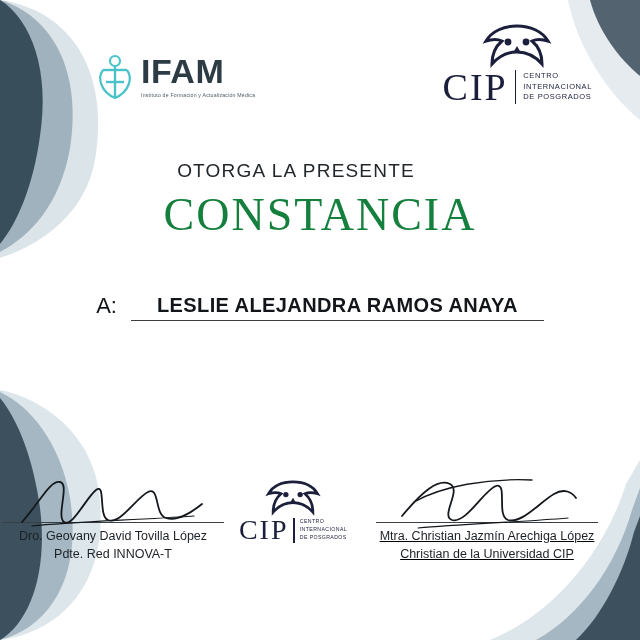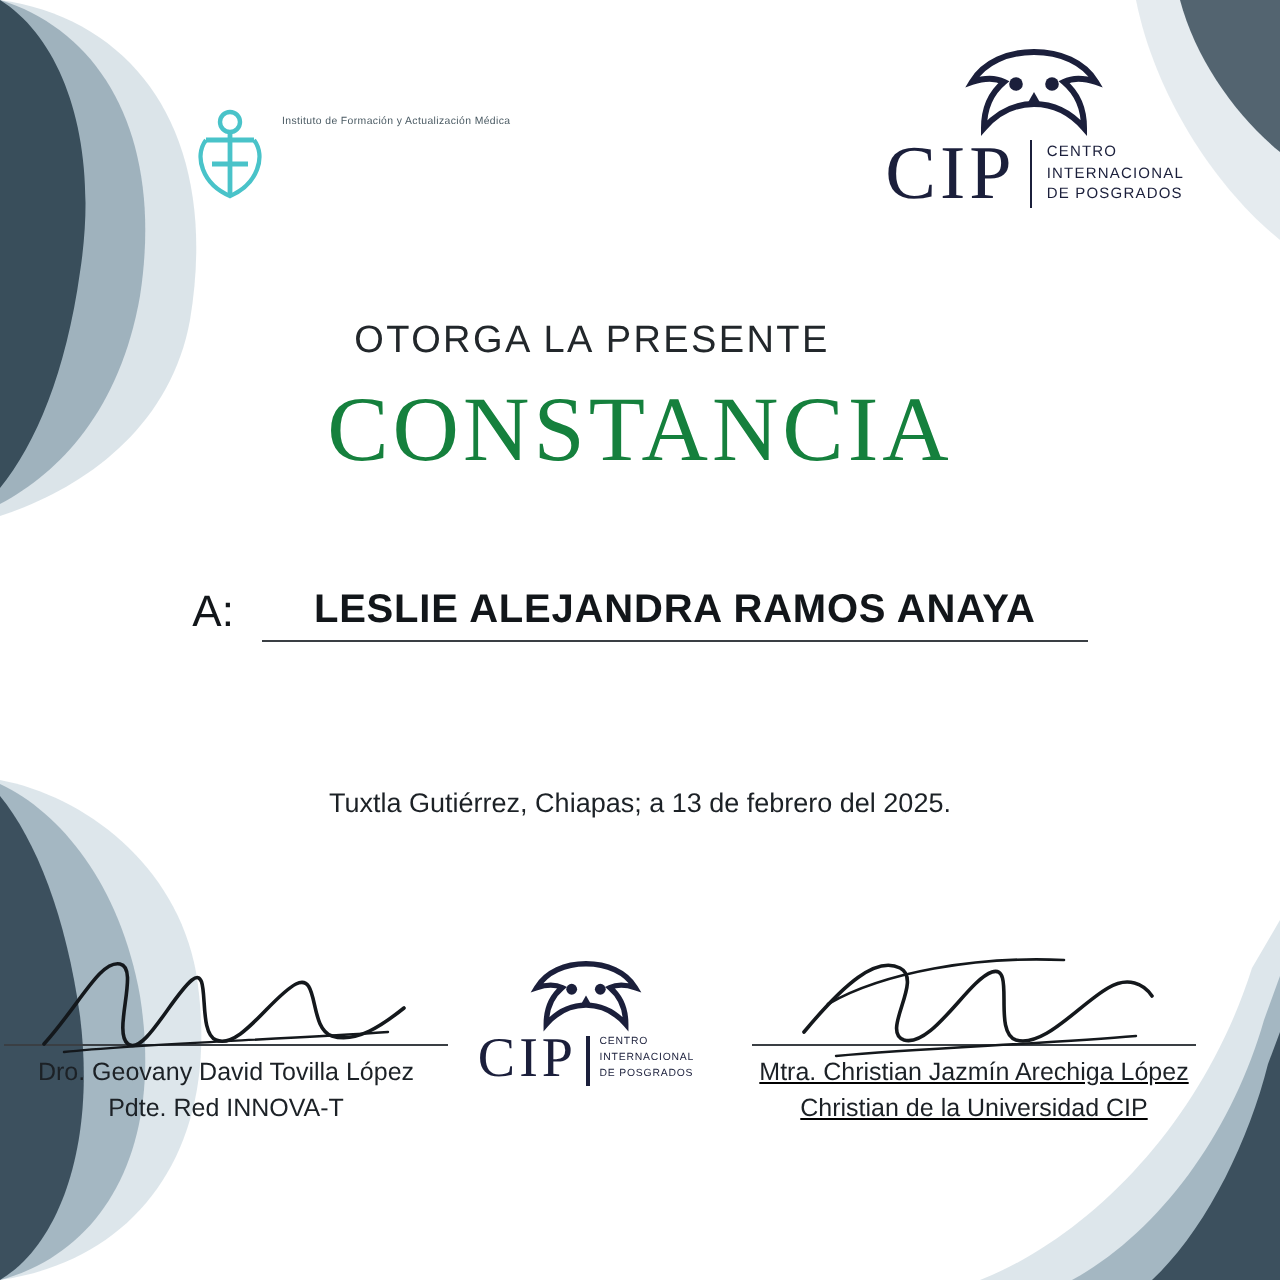--- a/index.html
+++ b/index.html
@@ -264,20 +264,21 @@
 
     <div class="ifam-logo">
       <svg class="ifam-mark" viewBox="0 0 40 46">
         <circle cx="20" cy="7" r="5" fill="none" stroke="#49c3c9" stroke-width="2.2"></circle>
         <path d="M20 12 L20 44" stroke="#49c3c9" stroke-width="2.4"></path>
         <path d="M8 16 L32 16" stroke="#49c3c9" stroke-width="2.4"></path>
         <path d="M11 28 L29 28" stroke="#49c3c9" stroke-width="2.4"></path>
         <path d="M8 16 C2 24 6 38 20 44 C34 38 38 24 32 16" fill="none" stroke="#49c3c9" stroke-width="2.2"></path>
       </svg>
       <div class="ifam-text-wrap">
+        <div class="ifam-name">IFAM</div>
         <div class="ifam-sub">Instituto de Formación y Actualización Médica</div>
       </div>
     </div>
 
     <div class="cip-logo-top">
       <svg width="78" height="46" viewBox="0 0 78 46">
         <path d="M39 4 C26 4 14 9 8 19 C14 17 20 17 24 19 C18 24 14 32 14 42 C21 34 30 30 39 30 C48 30 57 34 64 42 C64 32 60 24 54 19 C58 17 64 17 70 19 C64 9 52 4 39 4 Z" fill="none" stroke="#1b1f3b" stroke-width="3"></path>
         <circle cx="30" cy="20" r="3.4" fill="#1b1f3b"></circle>
         <circle cx="48" cy="20" r="3.4" fill="#1b1f3b"></circle>
         <path d="M39 24 L35 31 L43 31 Z" fill="#1b1f3b"></path>
@@ -296,21 +297,20 @@
 
   <div class="otorga">OTORGA LA PRESENTE</div>
   <div class="constancia">CONSTANCIA</div>
 
   <div class="name-row">
     <div class="name-a">A:</div>
     <div class="name-value">LESLIE ALEJANDRA RAMOS ANAYA</div>
   </div>
 
 
-  <div class="place-date">Tuxtla Gutiérrez, Chiapas; a 13 de febrero del 2025.</div>
 
   <div class="cip-logo-bottom">
     <svg width="62" height="38" viewBox="0 0 78 46">
       <path d="M39 4 C26 4 14 9 8 19 C14 17 20 17 24 19 C18 24 14 32 14 42 C21 34 30 30 39 30 C48 30 57 34 64 42 C64 32 60 24 54 19 C58 17 64 17 70 19 C64 9 52 4 39 4 Z" fill="none" stroke="#1b1f3b" stroke-width="3.4"></path>
       <circle cx="30" cy="20" r="3.4" fill="#1b1f3b"></circle>
       <circle cx="48" cy="20" r="3.4" fill="#1b1f3b"></circle>
       <path d="M39 24 L35 31 L43 31 Z" fill="#1b1f3b"></path>
     </svg>
     <div class="cip-row">
       <div class="cip-initials-sm">CIP</div>

